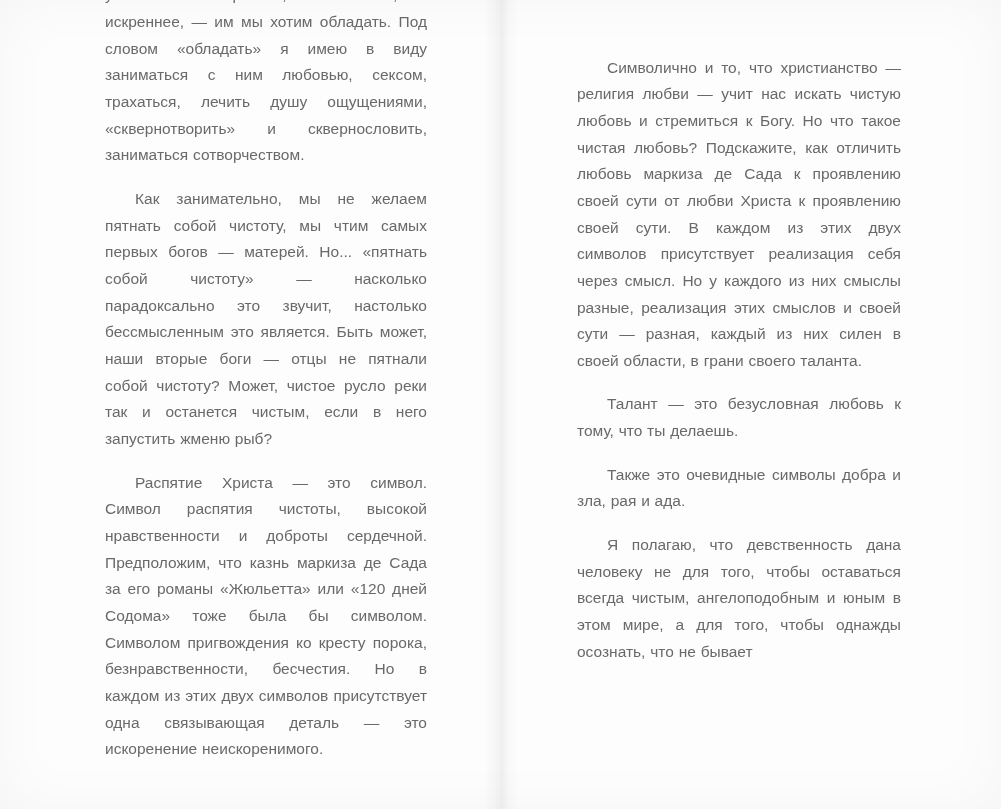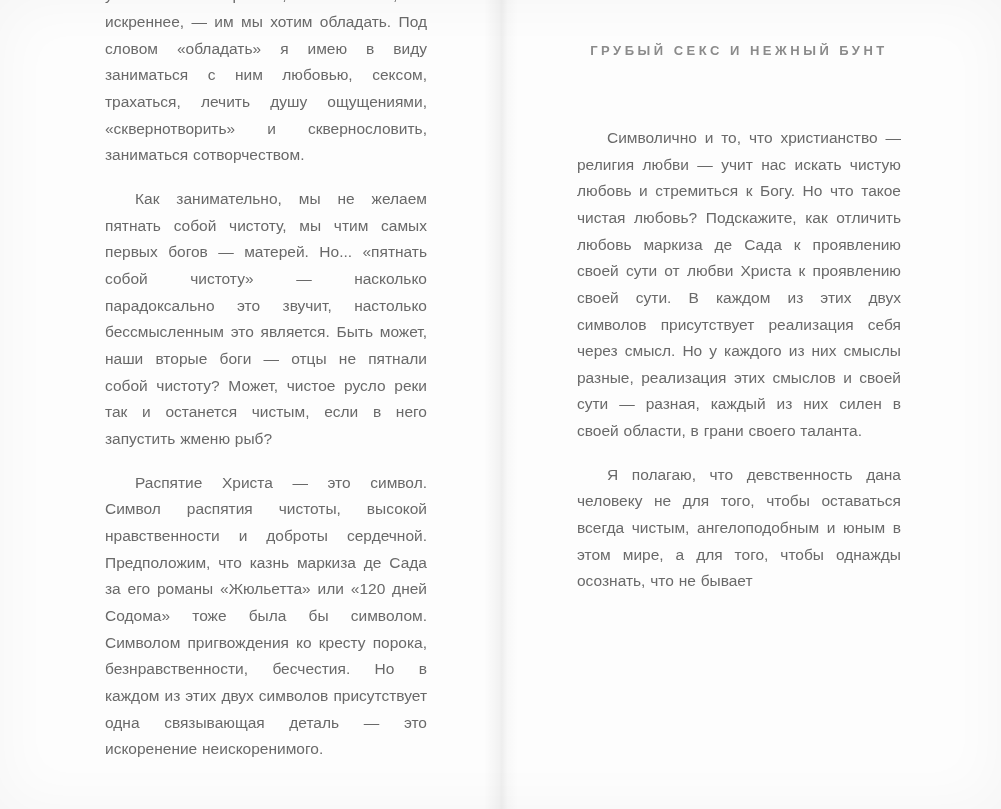--- a/index.html
+++ b/index.html
@@ -88,19 +88,21 @@
         <p class="para indent">Как занимательно, мы не желаем пятнать собой чистоту, мы чтим самых первых богов — матерей. Но... «пятнать собой чистоту» — насколько парадоксально это звучит, настолько бессмысленным это является. Быть может, наши вторые боги — отцы не пятнали собой чистоту? Может, чистое русло реки так и останется чистым, если в него запустить жменю рыб?</p>
         <p class="para indent">Распятие Христа — это символ. Символ распятия чистоты, высокой нравственности и доброты сердечной. Предположим, что казнь маркиза де Сада за его романы «Жюльетта» или «120 дней Содома» тоже была бы символом. Символом пригвождения ко кресту порока, безнравственности, бесчестия. Но в каждом из этих двух символов присутствует одна связывающая деталь — это искоренение неискоренимого.</p>
       </div>
 
   </div>
 
   <div class="page right">
     <div class="running-head">ГРУБЫЙ СЕКС И НЕЖНЫЙ БУНТ</div>
     <div class="page-body">
         <p class="para indent">Символично и то, что христианство — религия любви — учит нас искать чистую любовь и стремиться к Богу. Но что такое чистая любовь? Подскажите, как отличить любовь маркиза де Сада к проявлению своей сути от любви Христа к проявлению своей сути. В каждом из этих двух символов присутствует реализация себя через смысл. Но у каждого из них смыслы разные, реализация этих смыслов и своей сути — разная, каждый из них силен в своей области, в грани своего таланта.</p>
+        <p class="para indent">Талант — это безусловная любовь к тому, что ты делаешь.</p>
+        <p class="para indent">Также это очевидные символы добра и зла, рая и ада.</p>
         <p class="para indent">Я полагаю, что девственность дана человеку не для того, чтобы оставаться всегда чистым, ангелоподобным и юным в этом мире, а для того, чтобы однажды осознать, что не бывает</p>
       </div>
 
   </div>
 
   <div class="gutter-shadow"></div>
 </div>
 
 </body></html>

